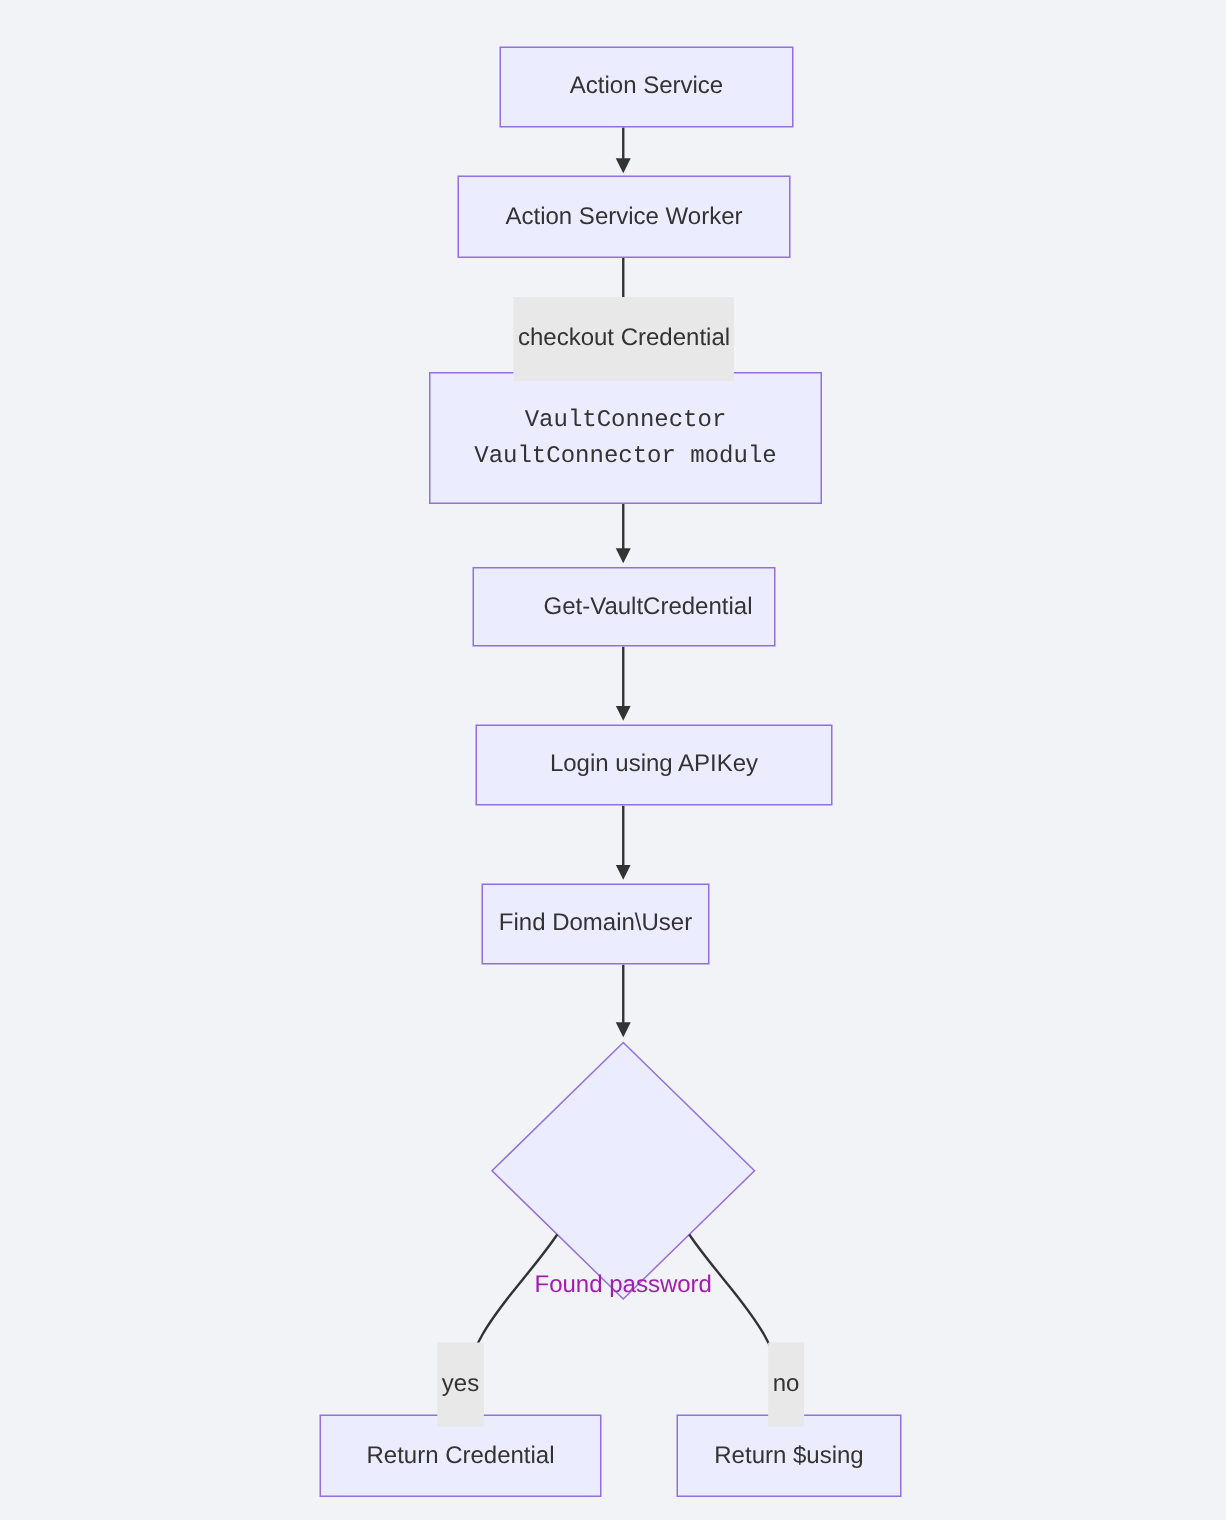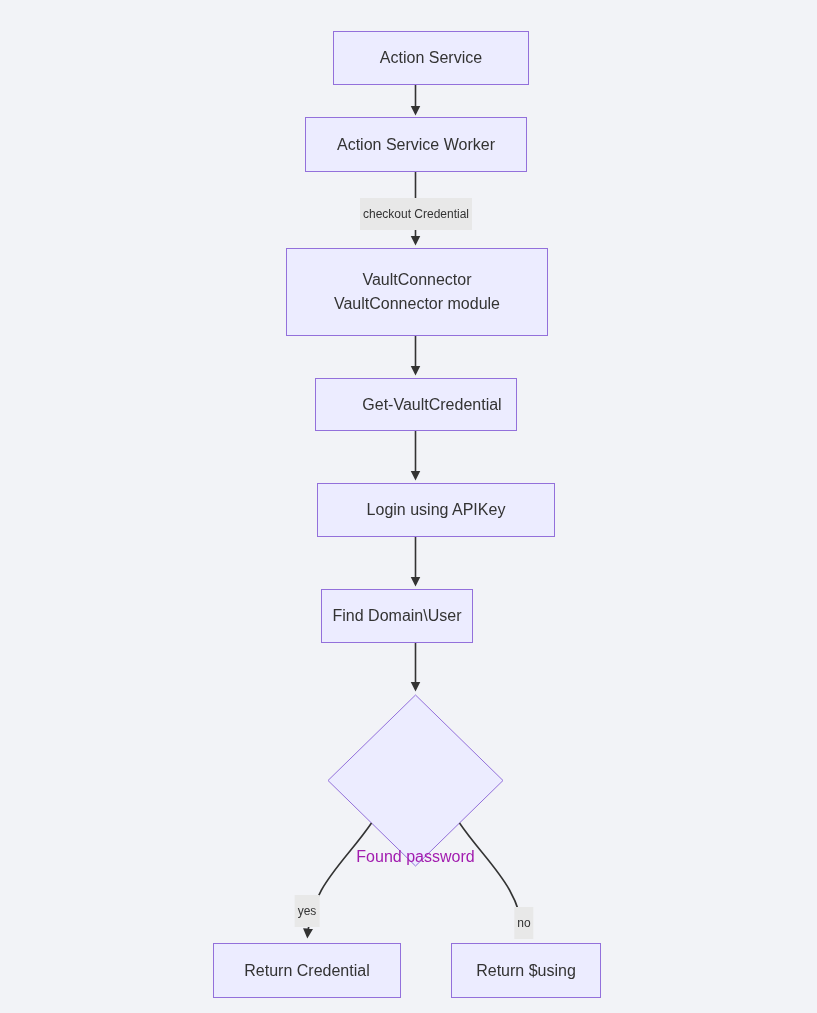--- a/index.html
+++ b/index.html
@@ -18,46 +18,46 @@
     border:1px solid #9370DB;
     color:#333333;
     display:flex; flex-direction:column;
     align-items:center; justify-content:center;
     text-align:center;
     font-size:16px; line-height:24px;
     box-sizing:border-box;
   }
   #n-action-service        { left:333px; top:13px;  width:196px; height:54px;margin-top:18px; }
   #n-action-service-worker { left:305px; top:117px; width:222px; height:55px; }
-  #n-vault-connector       { left:286px; top:248px; width:262px; height:88px; }
+  #n-vault-connector       { left:286px; top:248px; width:262px; height:88px;font-family:Liberation Mono, monospace; }
   #n-get-vault-credential  { left:315px; top:378px; width:202px; height:53px;padding-left:32px; }
   #n-login-apikey          { left:317px; top:483px; width:238px; height:54px; }
   #n-find-domain-user      { left:321px; top:589px; width:152px; height:54px; }
   #n-return-credential     { left:213px; top:943px; width:188px; height:55px; }
   #n-return-null           { left:451px; top:943px; width:150px; height:55px; }
 
   
   #n-found-password {
     position:absolute; left:328px; top:695px; width:175px; height:171px;
     display:flex; align-items:flex-end; justify-content:center;
     color:#a21caf; font-size:16px; text-align:center;
   }
 
   .edge-label {
     position:absolute;
     transform:translateX(-50%);
     background:#e8e8e8;
     color:#333333;
-    font-size:12px; line-height:24px;
-    padding:4px 3px;
+    font-size:16px; line-height:24px;
+    padding:16px 3px;
     white-space:nowrap;
   }
   #el-checkout { left:416px; top:198px; }
   #el-yes      { left:307px; top:895px; }
-  #el-no       { left:524px; top:895px;margin-top:12px; }
+  #el-no       { left:524px; top:895px; }
 </style>
 </head>
 <body>
 
 <div class="canvas">
 
   <svg class="edges-svg" viewBox="0 0 817 1013" xmlns="http://www.w3.org/2000/svg">
     <defs>
       <marker id="arrow" markerUnits="userSpaceOnUse" markerWidth="12" markerHeight="12" refX="7.5" refY="5" orient="auto">
         <path d="M0 0 L10 5 L0 10 z" fill="#333333"></path>

